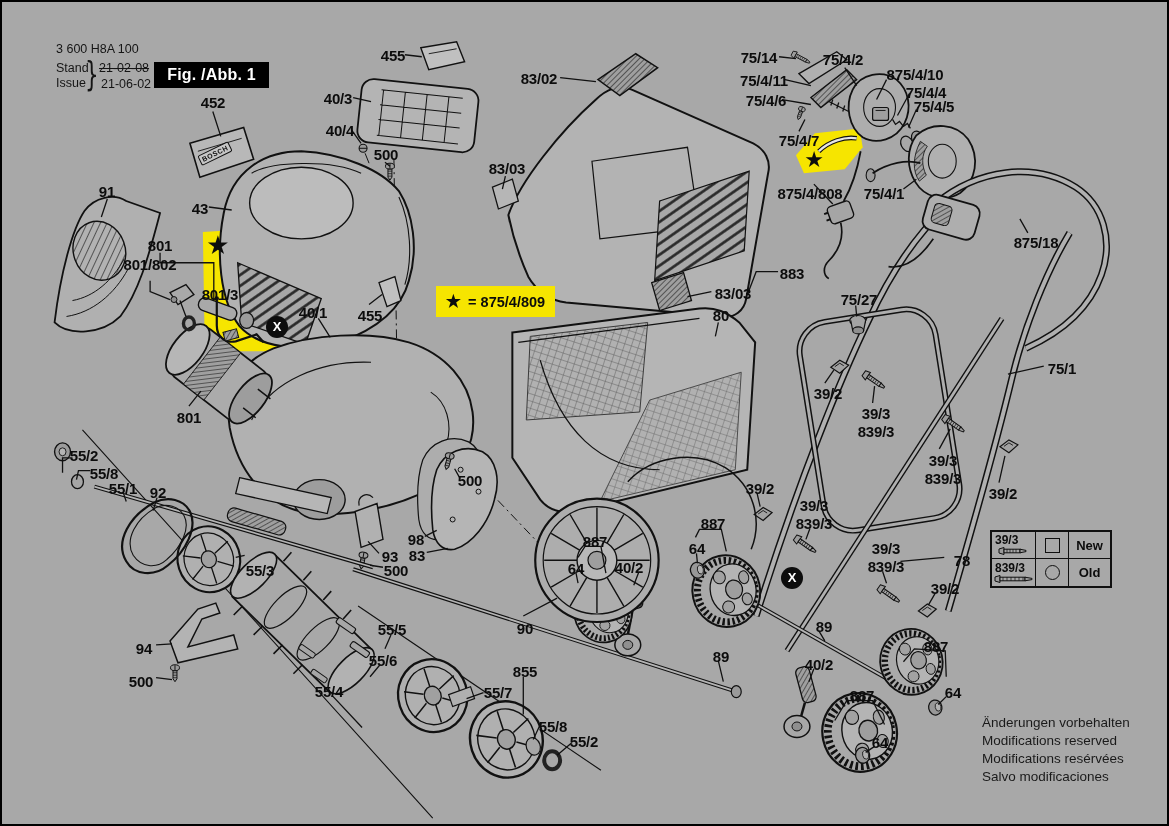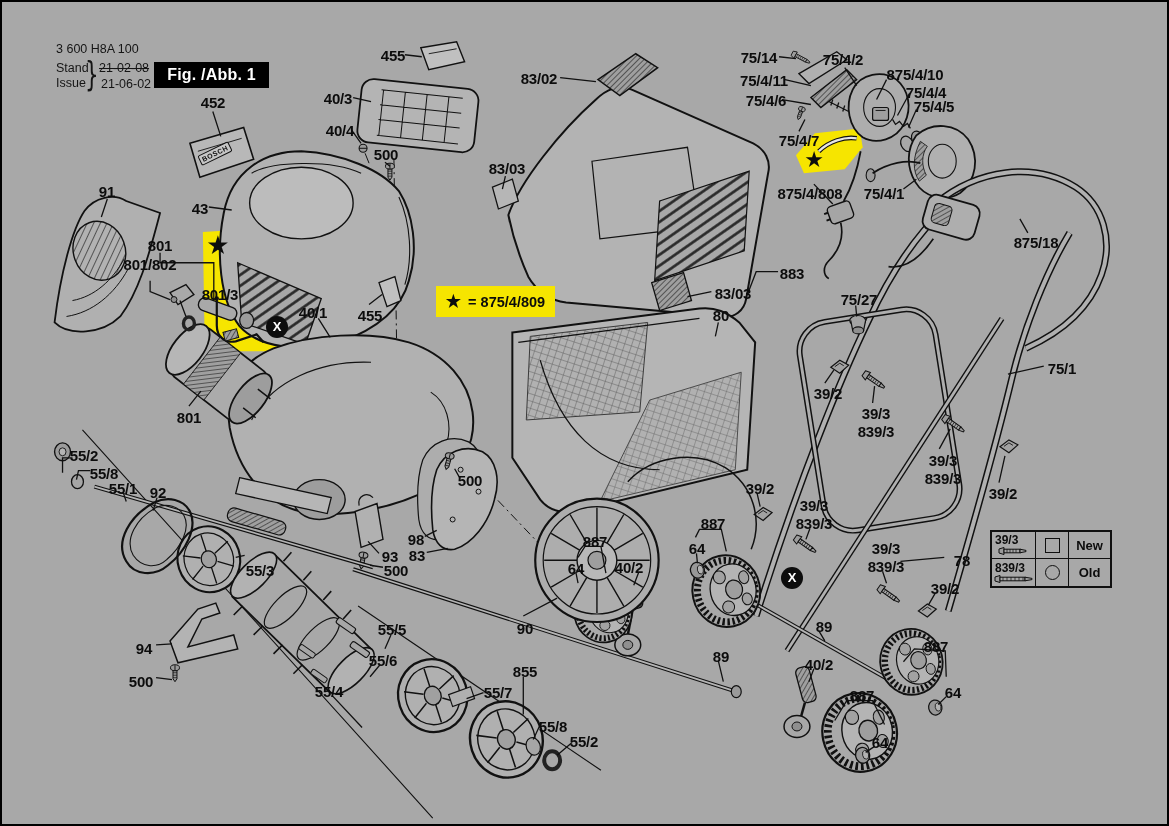--- a/index.html
+++ b/index.html
@@ -490,16 +490,22 @@
       </svg>
     </div>
     <div class="vc br">
       <div class="sym-circle"></div>
     </div>
     <div class="vc">
       <span class="vlabel">Old</span>
     </div>
   </div>
 
+  <div id="footer-notes">
+    <div>Änderungen vorbehalten</div>
+    <div>Modifications reserved</div>
+    <div>Modifications resérvées</div>
+    <div>Salvo modificaciones</div>
+  </div>
 
   <div id="bosch-logo">BOSCH</div>
 
 </div>
 
 </body></html>

